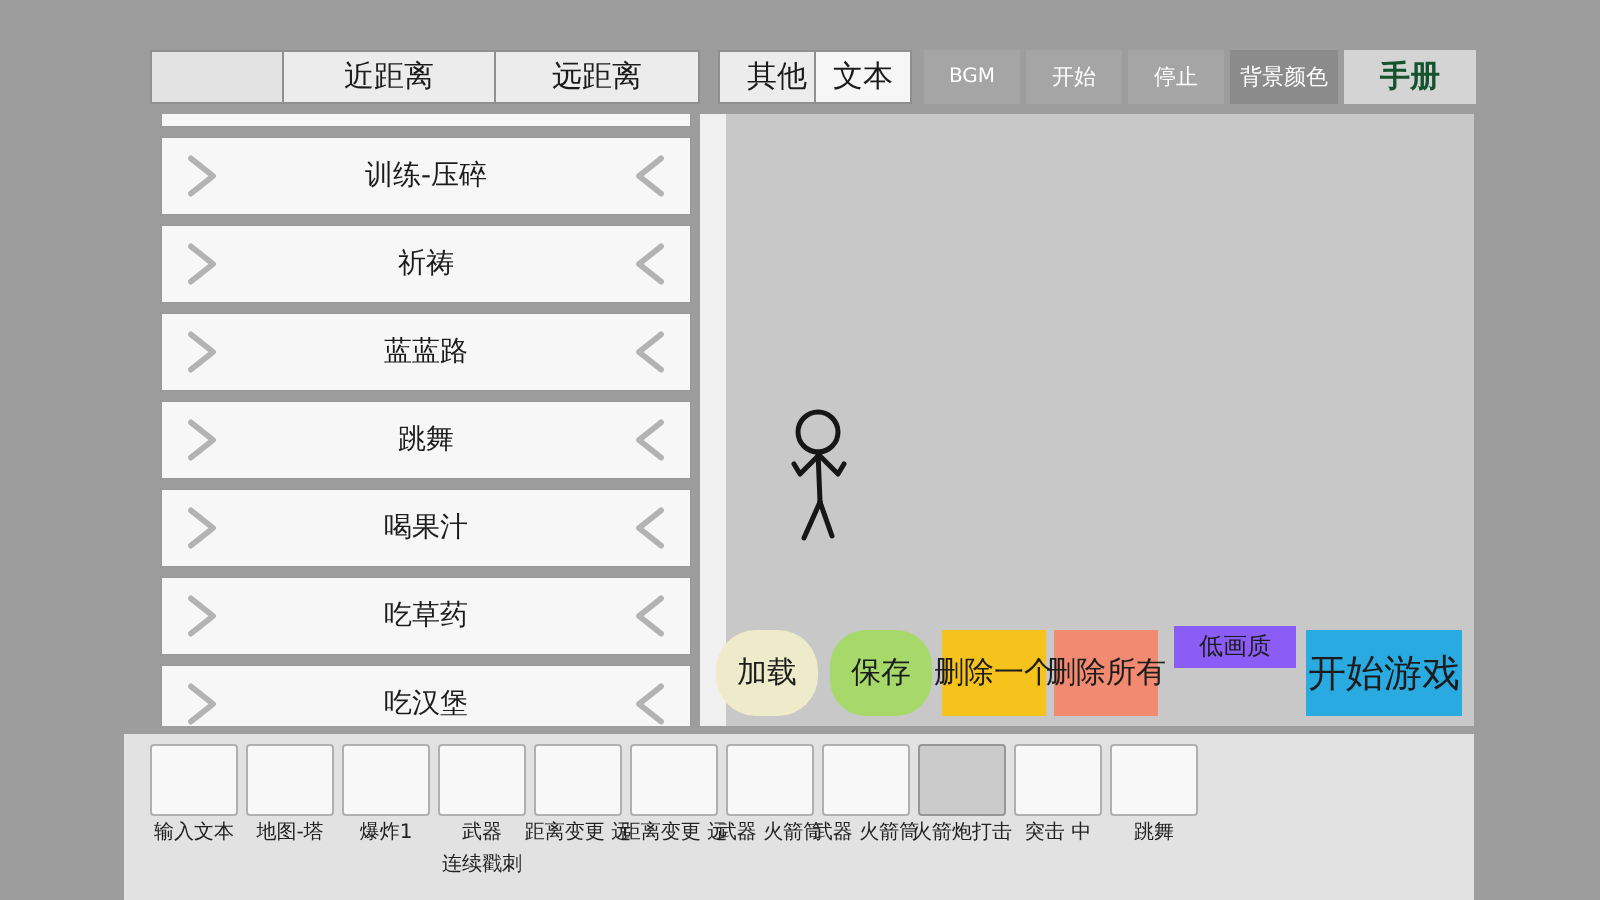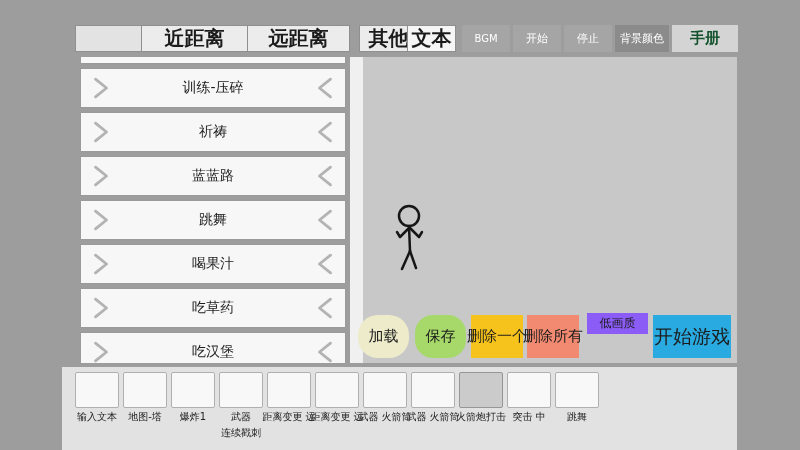--- a/index.html
+++ b/index.html
@@ -3,22 +3,22 @@
 <meta charset="utf-8">
 <style>
   html,body{margin:0;padding:0;}
   .screen{position:relative;width:800px;height:450px;background:#9d9d9d;overflow:hidden;
           font-family:"DejaVu Sans",sans-serif;}
 
   
   .lead{position:absolute;left:75px;top:25px;width:67px;height:27px;background:#e3e3e3;
         border:1px solid #909090;box-sizing:border-box;}
   .tab{position:absolute;top:25px;height:27px;display:flex;align-items:center;justify-content:center;
-       background:#ececec;border:1px solid #8f8f8f;box-sizing:border-box;font-size:20px;
-       font-weight:700;color:#1b1b1b;cursor:default;}
+       background:#ececec;border:1px solid #8f8f8f;box-sizing:border-box;font-size:15px;
+       font-weight:400;color:#1b1b1b;cursor:default;}
   .t0{left:141px;width:107px;} .t1{left:247px;width:103px;}
   .t2{left:359px;width:59px;}  .t3{left:407px;width:49px;background:#f6f6f6;}
 
   
   .topbtn{position:absolute;top:25px;height:27px;display:flex;align-items:center;justify-content:center;
           box-sizing:border-box;}
   .bgm{left:462px;width:48px;background:#a5a5a5;color:#fff;font-size:10px;}
   .startb{left:513px;width:48px;background:#a5a5a5;color:#fff;font-size:11px;}
   .stopb{left:564px;width:48px;background:#a5a5a5;color:#fff;font-size:11px;}
   .bgcolor{left:615px;width:54px;background:#8b8b8b;color:#fff;font-size:11px;}

